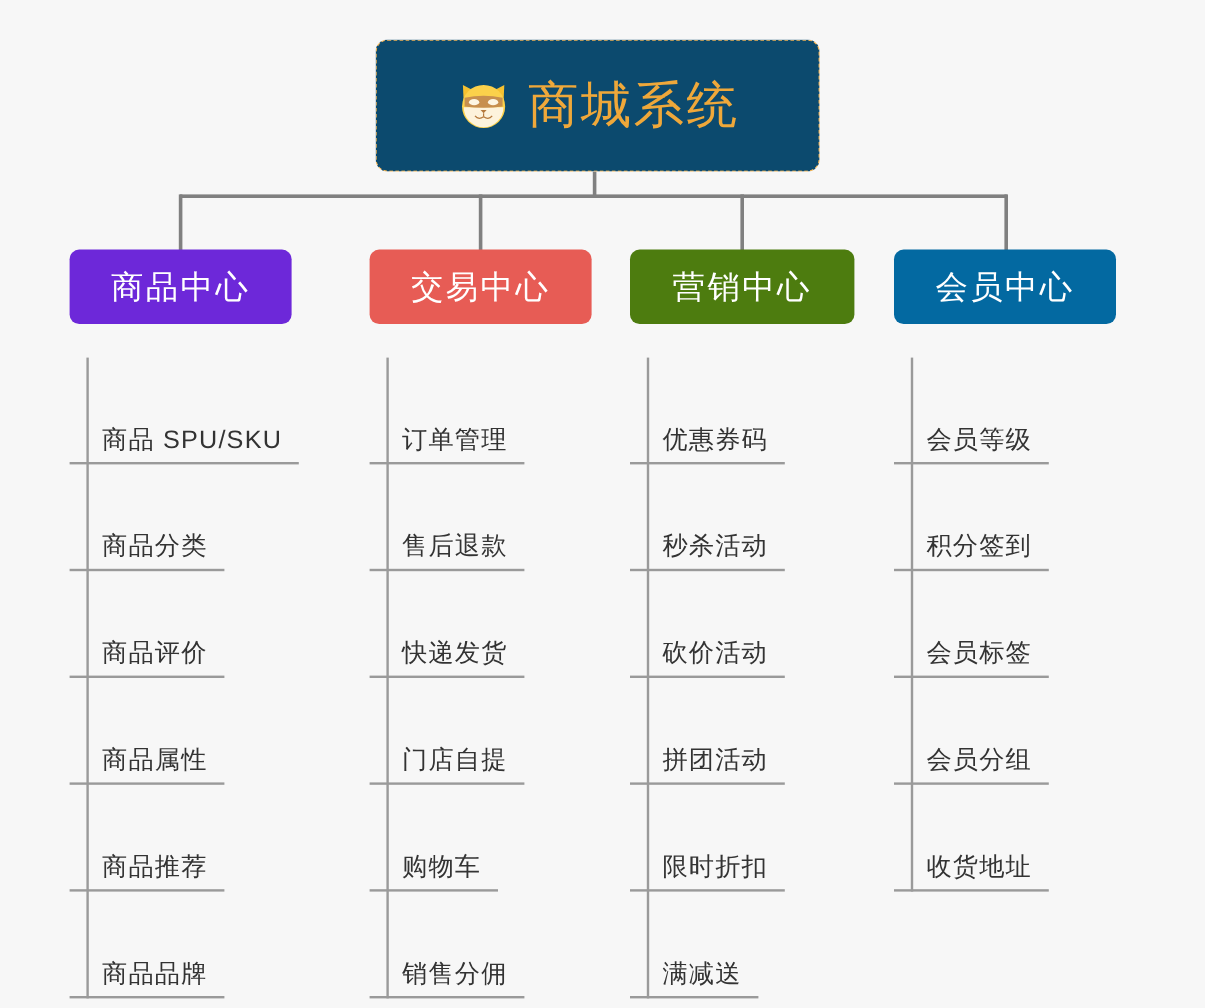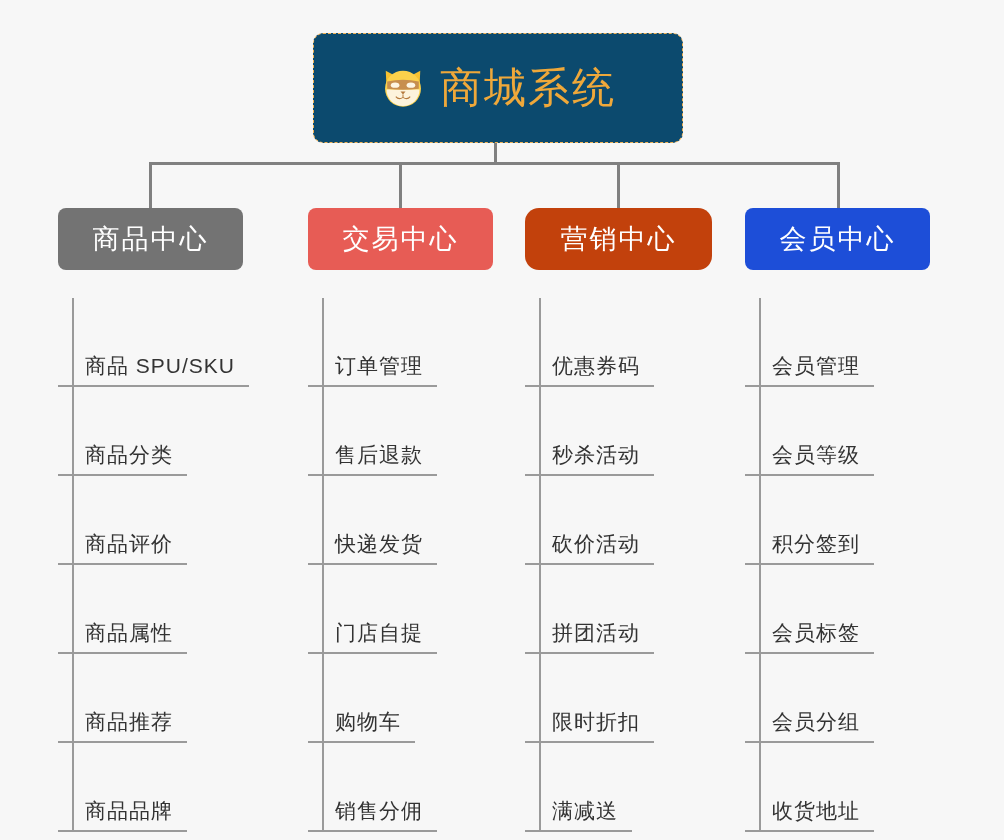--- a/index.html
+++ b/index.html
@@ -139,21 +139,21 @@
 
   <div class="conn conn-v" style="left:494px; top:143px; height:21px;"></div>
   <div class="conn conn-h" style="left:150px; top:162px; width:689px;"></div>
   <div class="conn conn-v" style="left:149px; top:162px; height:47px;"></div>
   <div class="conn conn-v" style="left:399px; top:162px; height:47px;"></div>
   <div class="conn conn-v" style="left:617px; top:162px; height:47px;"></div>
   <div class="conn conn-v" style="left:837px; top:162px; height:47px;"></div>
 
   <div id="branches">
       <div class="branch" style="left: 58px; width: 185px;">
-        <div class="branch-head" style="background: #737373;">
+        <div class="branch-head" style="background: #6d28d9;">
           <span>商品中心</span>
         </div>
         <div class="leaf-wrap">
           <div class="leaf-spine"></div>
           <div class="leaf">
             <div class="leaf-inner"><span class="leaf-text">商品 SPU/SKU</span></div>
           </div>
           <div class="leaf">
             <div class="leaf-inner"><span class="leaf-text">商品分类</span></div>
           </div>
@@ -191,21 +191,21 @@
           </div>
           <div class="leaf">
             <div class="leaf-inner"><span class="leaf-text">购物车</span></div>
           </div>
           <div class="leaf">
             <div class="leaf-inner"><span class="leaf-text">销售分佣</span></div>
           </div>
         </div>
       </div>
       <div class="branch" style="left: 525px; width: 187px;">
-        <div class="branch-head" style="background: #c2410c; border-radius: 14px;">
+        <div class="branch-head" style="background: #4d7c0f;">
           <span>营销中心</span>
         </div>
         <div class="leaf-wrap">
           <div class="leaf-spine"></div>
           <div class="leaf">
             <div class="leaf-inner"><span class="leaf-text">优惠券码</span></div>
           </div>
           <div class="leaf">
             <div class="leaf-inner"><span class="leaf-text">秒杀活动</span></div>
           </div>
@@ -217,29 +217,26 @@
           </div>
           <div class="leaf">
             <div class="leaf-inner"><span class="leaf-text">限时折扣</span></div>
           </div>
           <div class="leaf">
             <div class="leaf-inner"><span class="leaf-text">满减送</span></div>
           </div>
         </div>
       </div>
       <div class="branch" style="left: 745px; width: 185px;">
-        <div class="branch-head" style="background: #1d4ed8;">
+        <div class="branch-head" style="background: #0369a1;">
           <span>会员中心</span>
         </div>
         <div class="leaf-wrap">
           <div class="leaf-spine"></div>
           <div class="leaf">
-            <div class="leaf-inner"><span class="leaf-text">会员管理</span></div>
-          </div>
-          <div class="leaf">
             <div class="leaf-inner"><span class="leaf-text">会员等级</span></div>
           </div>
           <div class="leaf">
             <div class="leaf-inner"><span class="leaf-text">积分签到</span></div>
           </div>
           <div class="leaf">
             <div class="leaf-inner"><span class="leaf-text">会员标签</span></div>
           </div>
           <div class="leaf">
             <div class="leaf-inner"><span class="leaf-text">会员分组</span></div>

